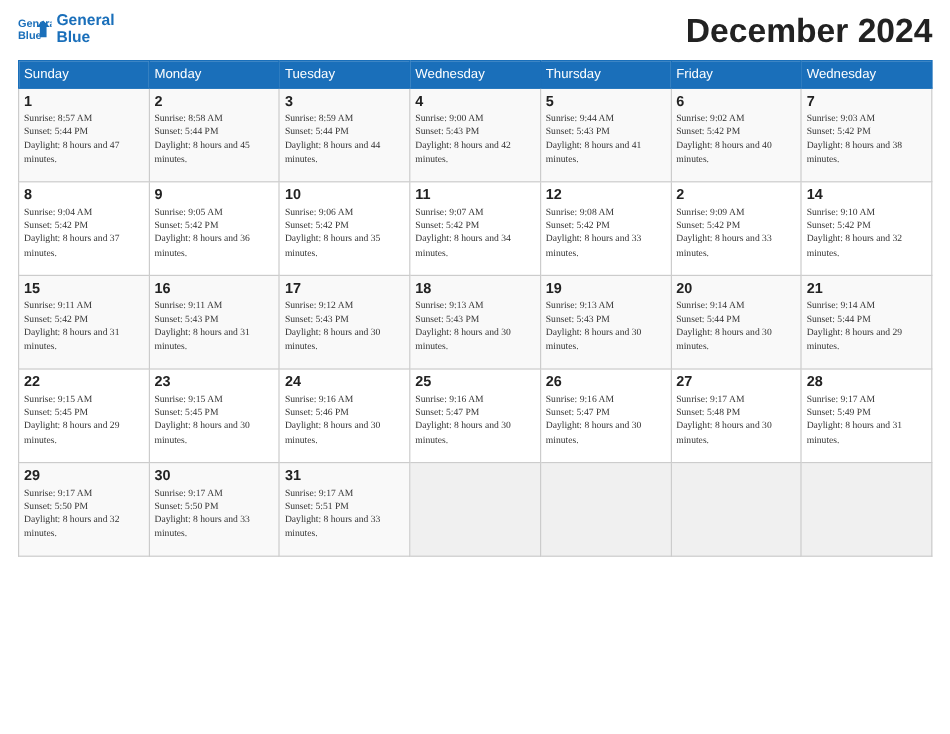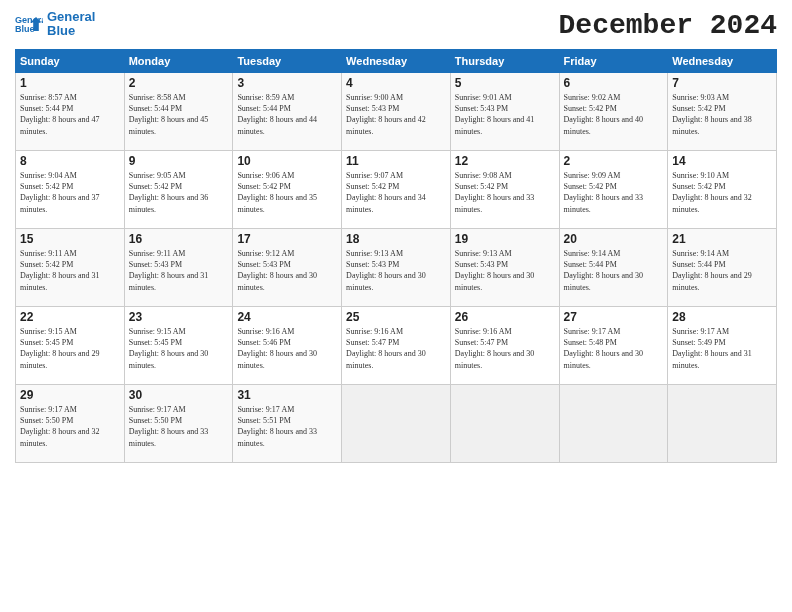--- a/index.html
+++ b/index.html
@@ -24,42 +24,41 @@
       display: flex;
       align-items: center;
       gap: 4px;
     }
     .logo-icon {
       width: 28px;
       height: 28px;
     }
     .title-block {
       text-align: center;
-      font-family: Liberation Mono, monospace;
     }
     .title-block .month-year {
       font-size: 28px;
       font-weight: bold;
       color: #222;
     }
     .title-block .location {
       font-size: 14px;
       color: #555;
     }
     
     table {
       width: 100%;
       border-collapse: collapse;
       table-layout: fixed;
     }
     thead tr th {
       background-color: #1a6fba;
       color: #fff;
       font-size: 11px;
-      font-weight: bold;
+      font-weight: normal;
       padding: 5px 4px;
       text-align: left;
       border: 1px solid #1a6fba;
     }
     tbody tr td {
       vertical-align: top;
       border: 1px solid #ccc;
       padding: 3px 4px;
       font-size: 8.5px;
       color: #333;
@@ -153,21 +152,21 @@
         <span class="day-number">4</span>
         <div class="cell-content">
           <span>Sunrise: 9:00 AM</span><br>
           <span>Sunset: 5:43 PM</span><br>
           <span>Daylight: 8 hours and 42 minutes.</span>
         </div>
       </td>
           <td>
         <span class="day-number">5</span>
         <div class="cell-content">
-          <span>Sunrise: 9:01 AM</span><br>
+          <span>Sunrise: 9:44 AM</span><br>
           <span>Sunset: 5:43 PM</span><br>
           <span>Daylight: 8 hours and 41 minutes.</span>
         </div>
       </td>
           <td>
         <span class="day-number">6</span>
         <div class="cell-content">
           <span>Sunrise: 9:02 AM</span><br>
           <span>Sunset: 5:42 PM</span><br>
           <span>Daylight: 8 hours and 40 minutes.</span>

